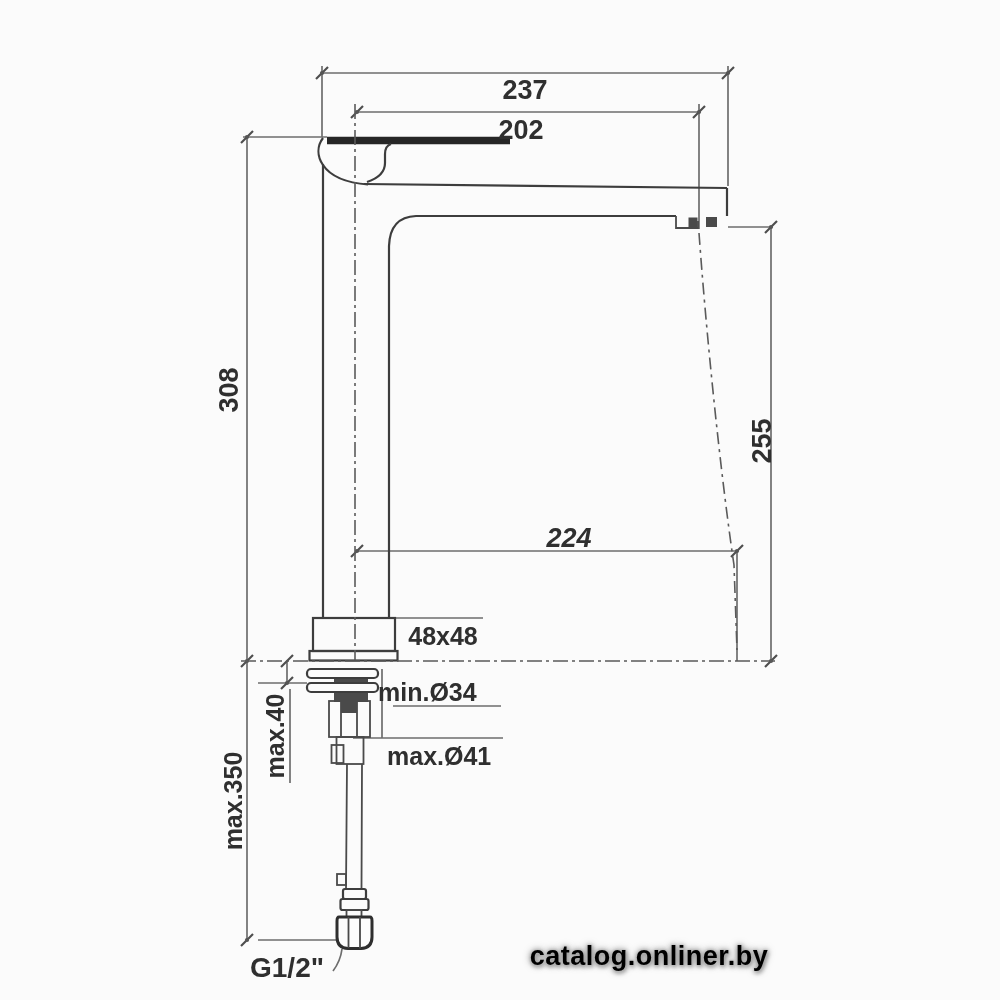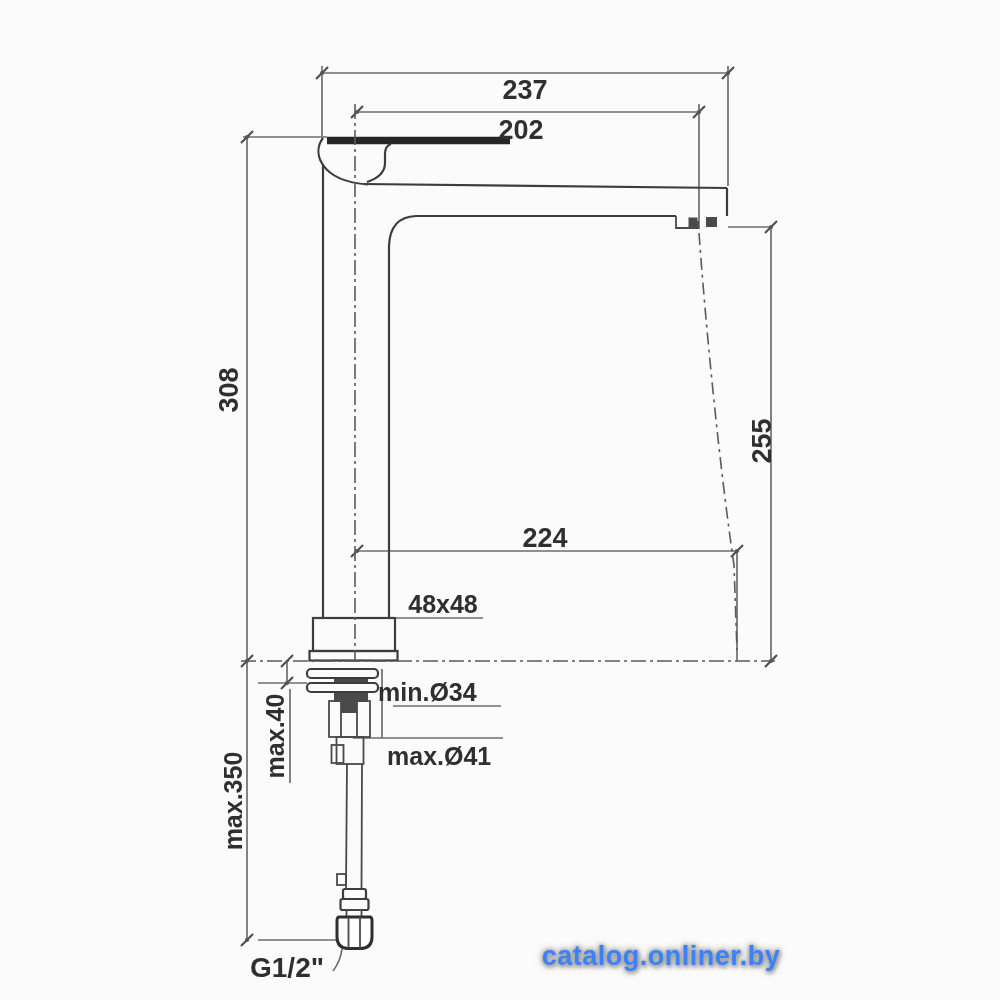--- a/index.html
+++ b/index.html
@@ -15,22 +15,22 @@
   .fillw{fill:#fbfbfb;stroke:#3d3d3d;stroke-width:2.2;}
   .filld{fill:#4a4a4a;stroke:none;}
   .hex{fill:#fdfdfd;stroke:#2e2e2e;stroke-width:3;}
   .cl{stroke:#5a5a5a;stroke-width:1.6;fill:none;stroke-dasharray:15 4 3 4;}
   .stream{stroke:#5a5a5a;stroke-width:1.6;fill:none;stroke-dasharray:12 5 3 5;}
   .lbl{position:absolute;color:#2f2f2f;font-weight:700;font-size:27px;line-height:28px;
        white-space:nowrap;letter-spacing:0px;}
   .c{text-align:center;}
   .rot{transform:rotate(-90deg);transform-origin:center center;text-align:center;}
   .sm{font-size:25px;}
-  #watermark{position:absolute;left:531px;top:941px;width:260px;text-align:center;
-       font-size:27px;font-weight:700;color:#3b82f6;letter-spacing:0.5px;
+  #watermark{position:absolute;left:519px;top:941px;width:260px;text-align:center;
+       font-size:27px;font-weight:700;color:#000000;letter-spacing:0.5px;
        text-shadow:0 0 2px #b5b5b5,0 0 5px #9a9a9a,0 0 9px #9a9a9a,1px 2px 4px #8f8f8f;}
 </style>
 </head>
 <body>
 
 <div id="stage">
 
   <svg width="1000" height="1000" viewBox="0 0 1000 1000">
 
     <g>
@@ -122,22 +122,22 @@
       <path class="cl" d="M355,104 V660"></path>
       <path class="cl" d="M241,661 H775"></path>
       <path class="stream" d="M699,233 C706,330 720,470 734,565 L737,650"></path>
     </g>
   </svg>
 
   <div class="lbl c" style="left:480px;top:60px;width:90px;margin-top:16px;">237</div>
   <div class="lbl c" style="left:476px;top:84px;width:90px;margin-top:32px;">202</div>
   <div class="lbl rot" style="left:184px;top:376px;width:90px;height:28px;">308</div>
   <div class="lbl rot" style="left:717px;top:427px;width:90px;height:28px;">255</div>
-  <div class="lbl c" style="left:500px;top:524px;width:90px;">224</div>
-  <div class="lbl c sm" style="left:398px;top:590px;width:90px;">48x48</div>
+  <div class="lbl c" style="left:524px;top:524px;width:90px;font-style:italic;">224</div>
+  <div class="lbl c sm" style="left:398px;top:622px;width:90px;">48x48</div>
   <div class="lbl sm" style="left:378px;top:678px;">min.Ø34</div>
   <div class="lbl sm" style="left:387px;top:742px;">max.Ø41</div>
   <div class="lbl rot sm" style="left:225px;top:722px;width:100px;height:28px;">max.40</div>
   <div class="lbl rot sm" style="left:178px;top:787px;width:110px;height:28px;">max.350</div>
   <div class="lbl" style="left:250px;top:954px;font-size:28px;">G1/2"</div>
 
   <div id="watermark">catalog.onliner.by</div>
 </div>
 
 </body></html>

